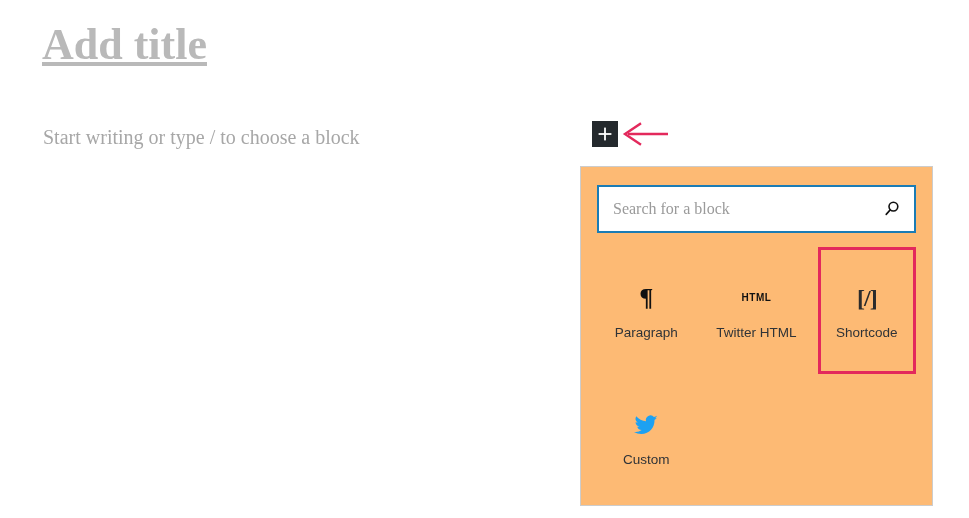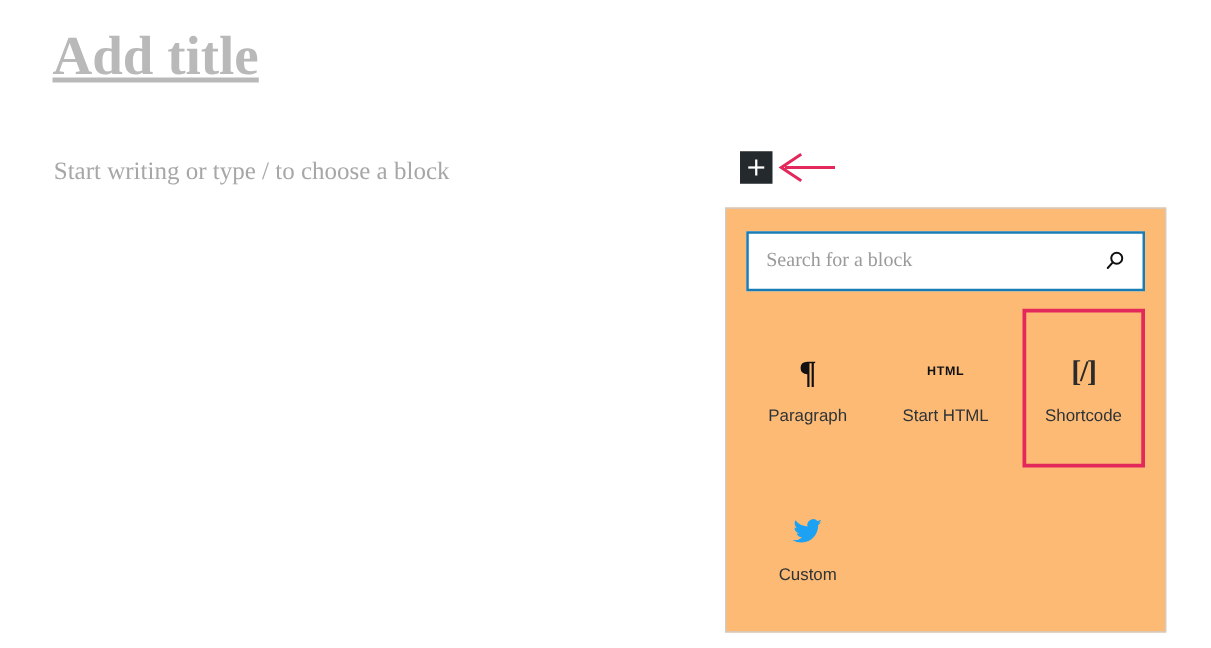--- a/index.html
+++ b/index.html
@@ -254,21 +254,21 @@
         <div class="block-icon">
           <span class="icon-pilcrow">¶</span>
         </div>
         <div class="block-label">Paragraph</div>
       </div>
 
       <div class="block-item">
         <div class="block-icon">
           <span class="icon-html-text">HTML</span>
         </div>
-        <div class="block-label">Start HTML</div>
+        <div class="block-label">Twitter HTML</div>
       </div>
 
 
       <div class="block-item highlighted">
         <div class="block-icon">
           <span class="icon-shortcode">[/]</span>
         </div>
         <div class="block-label">Shortcode</div>
       </div>
 

